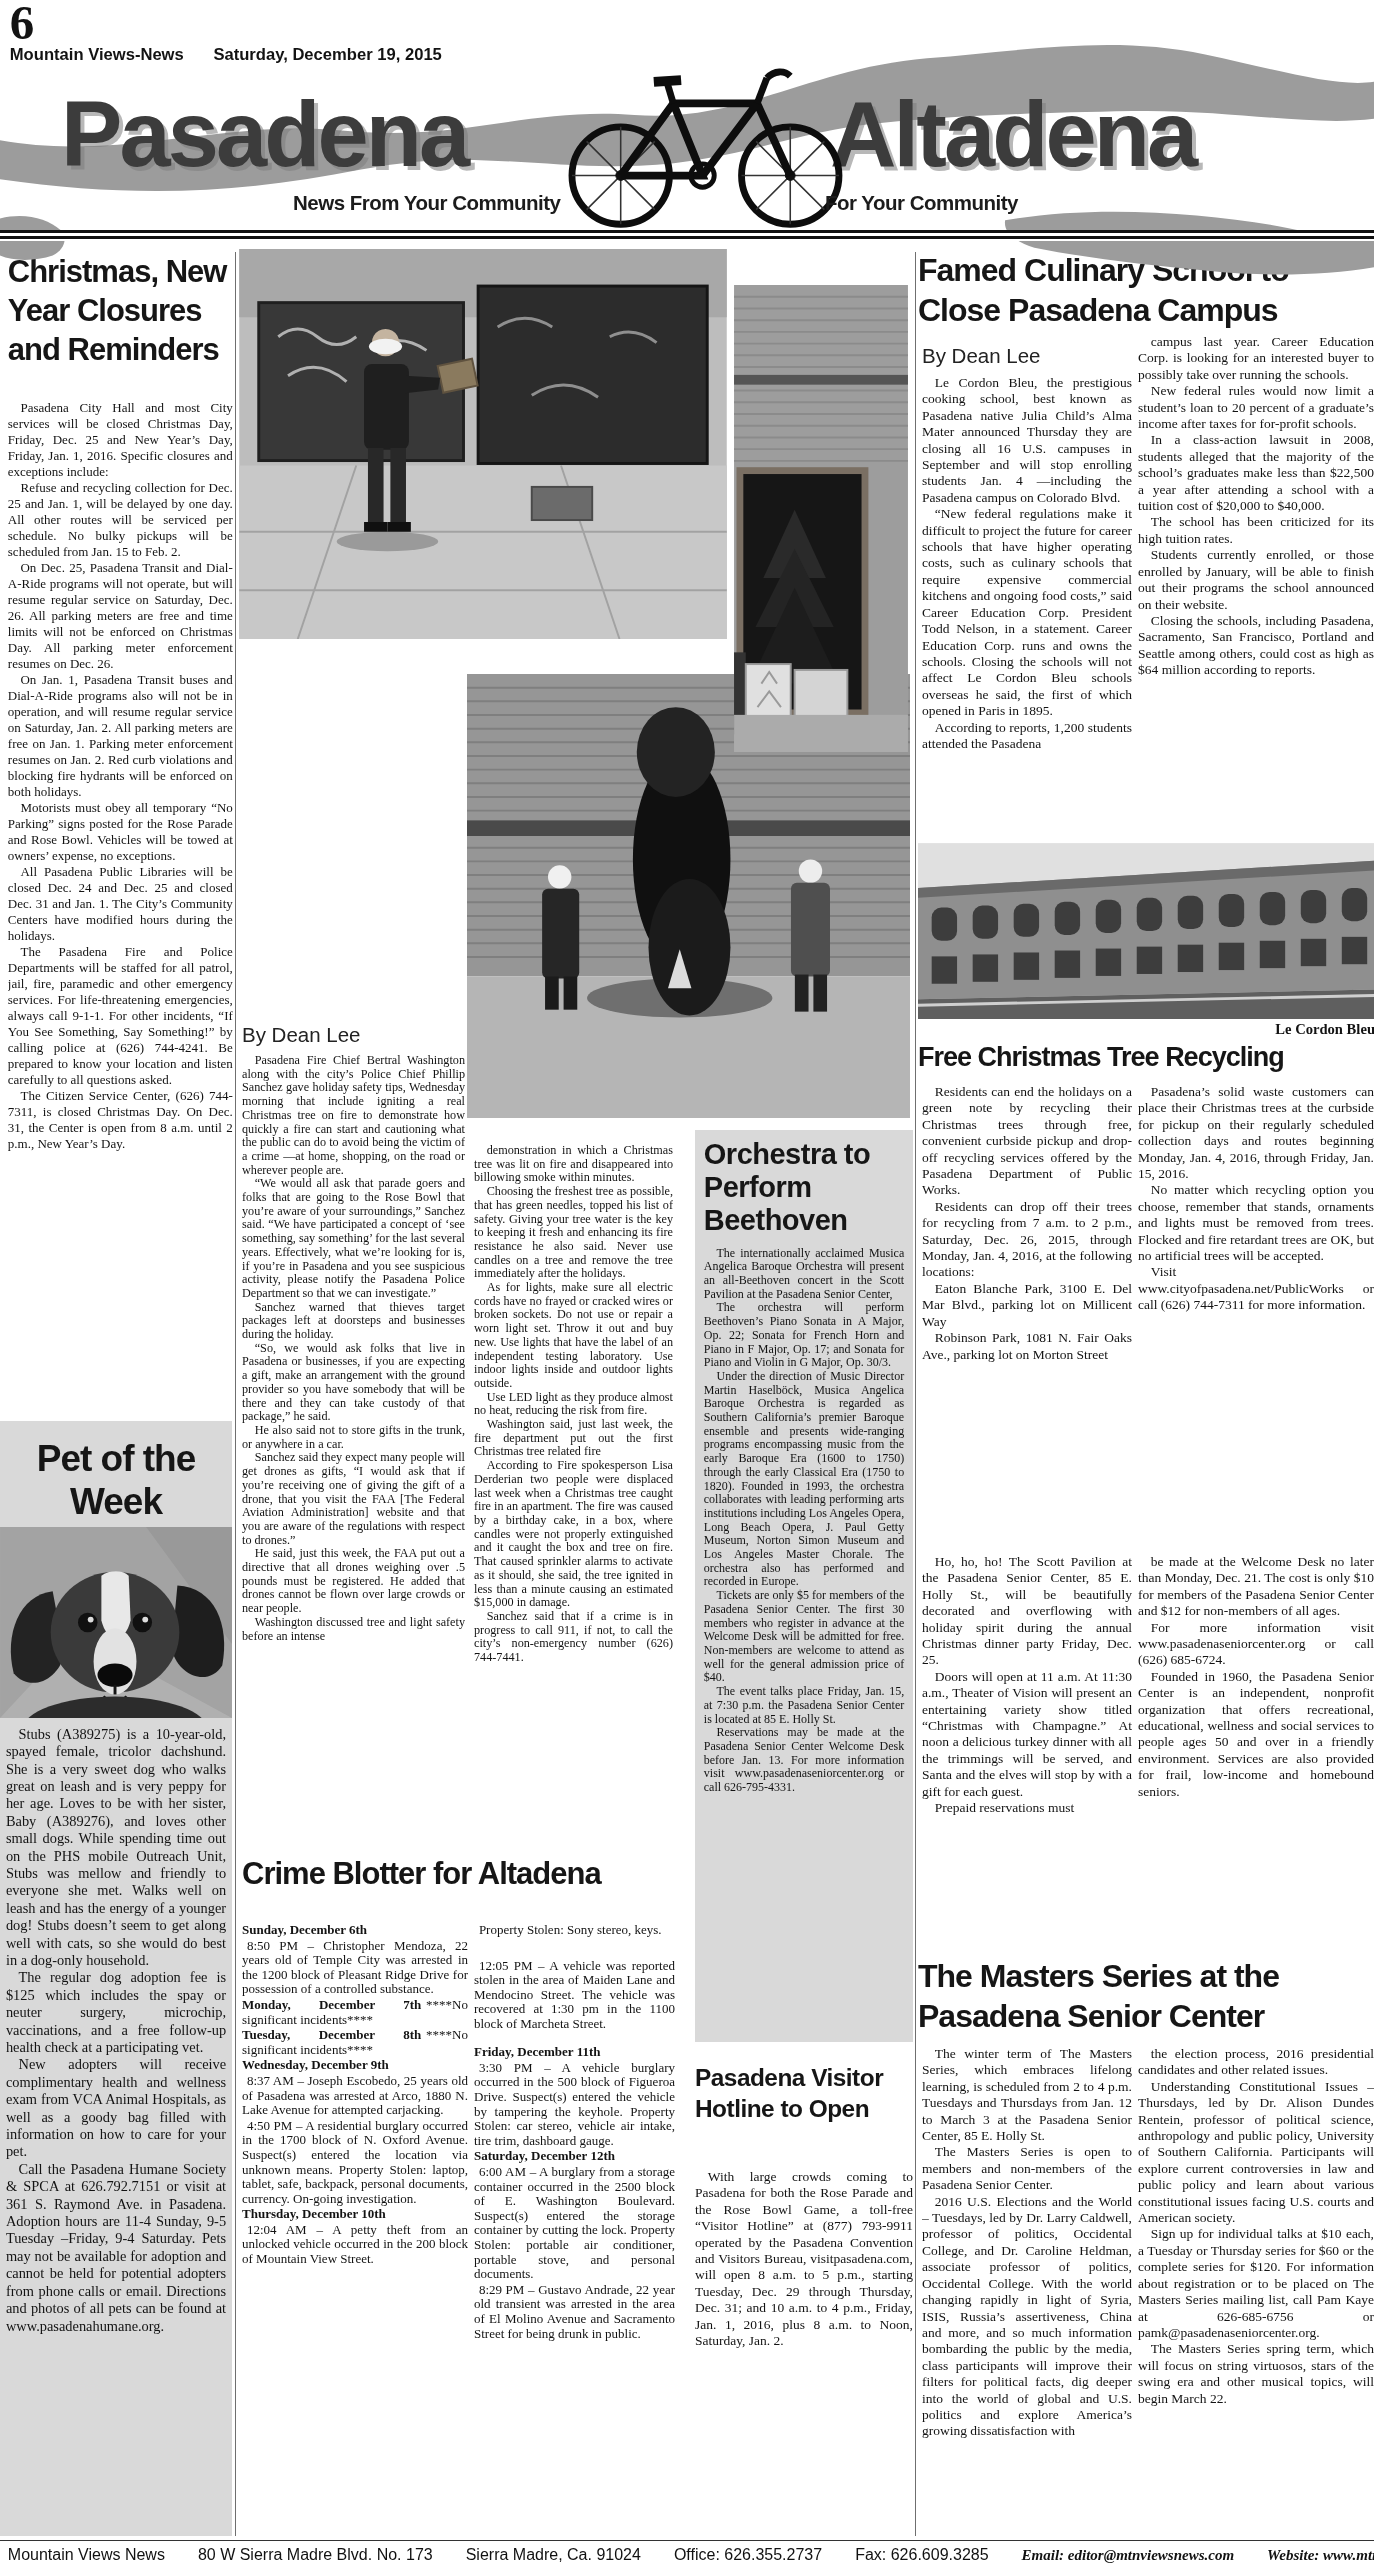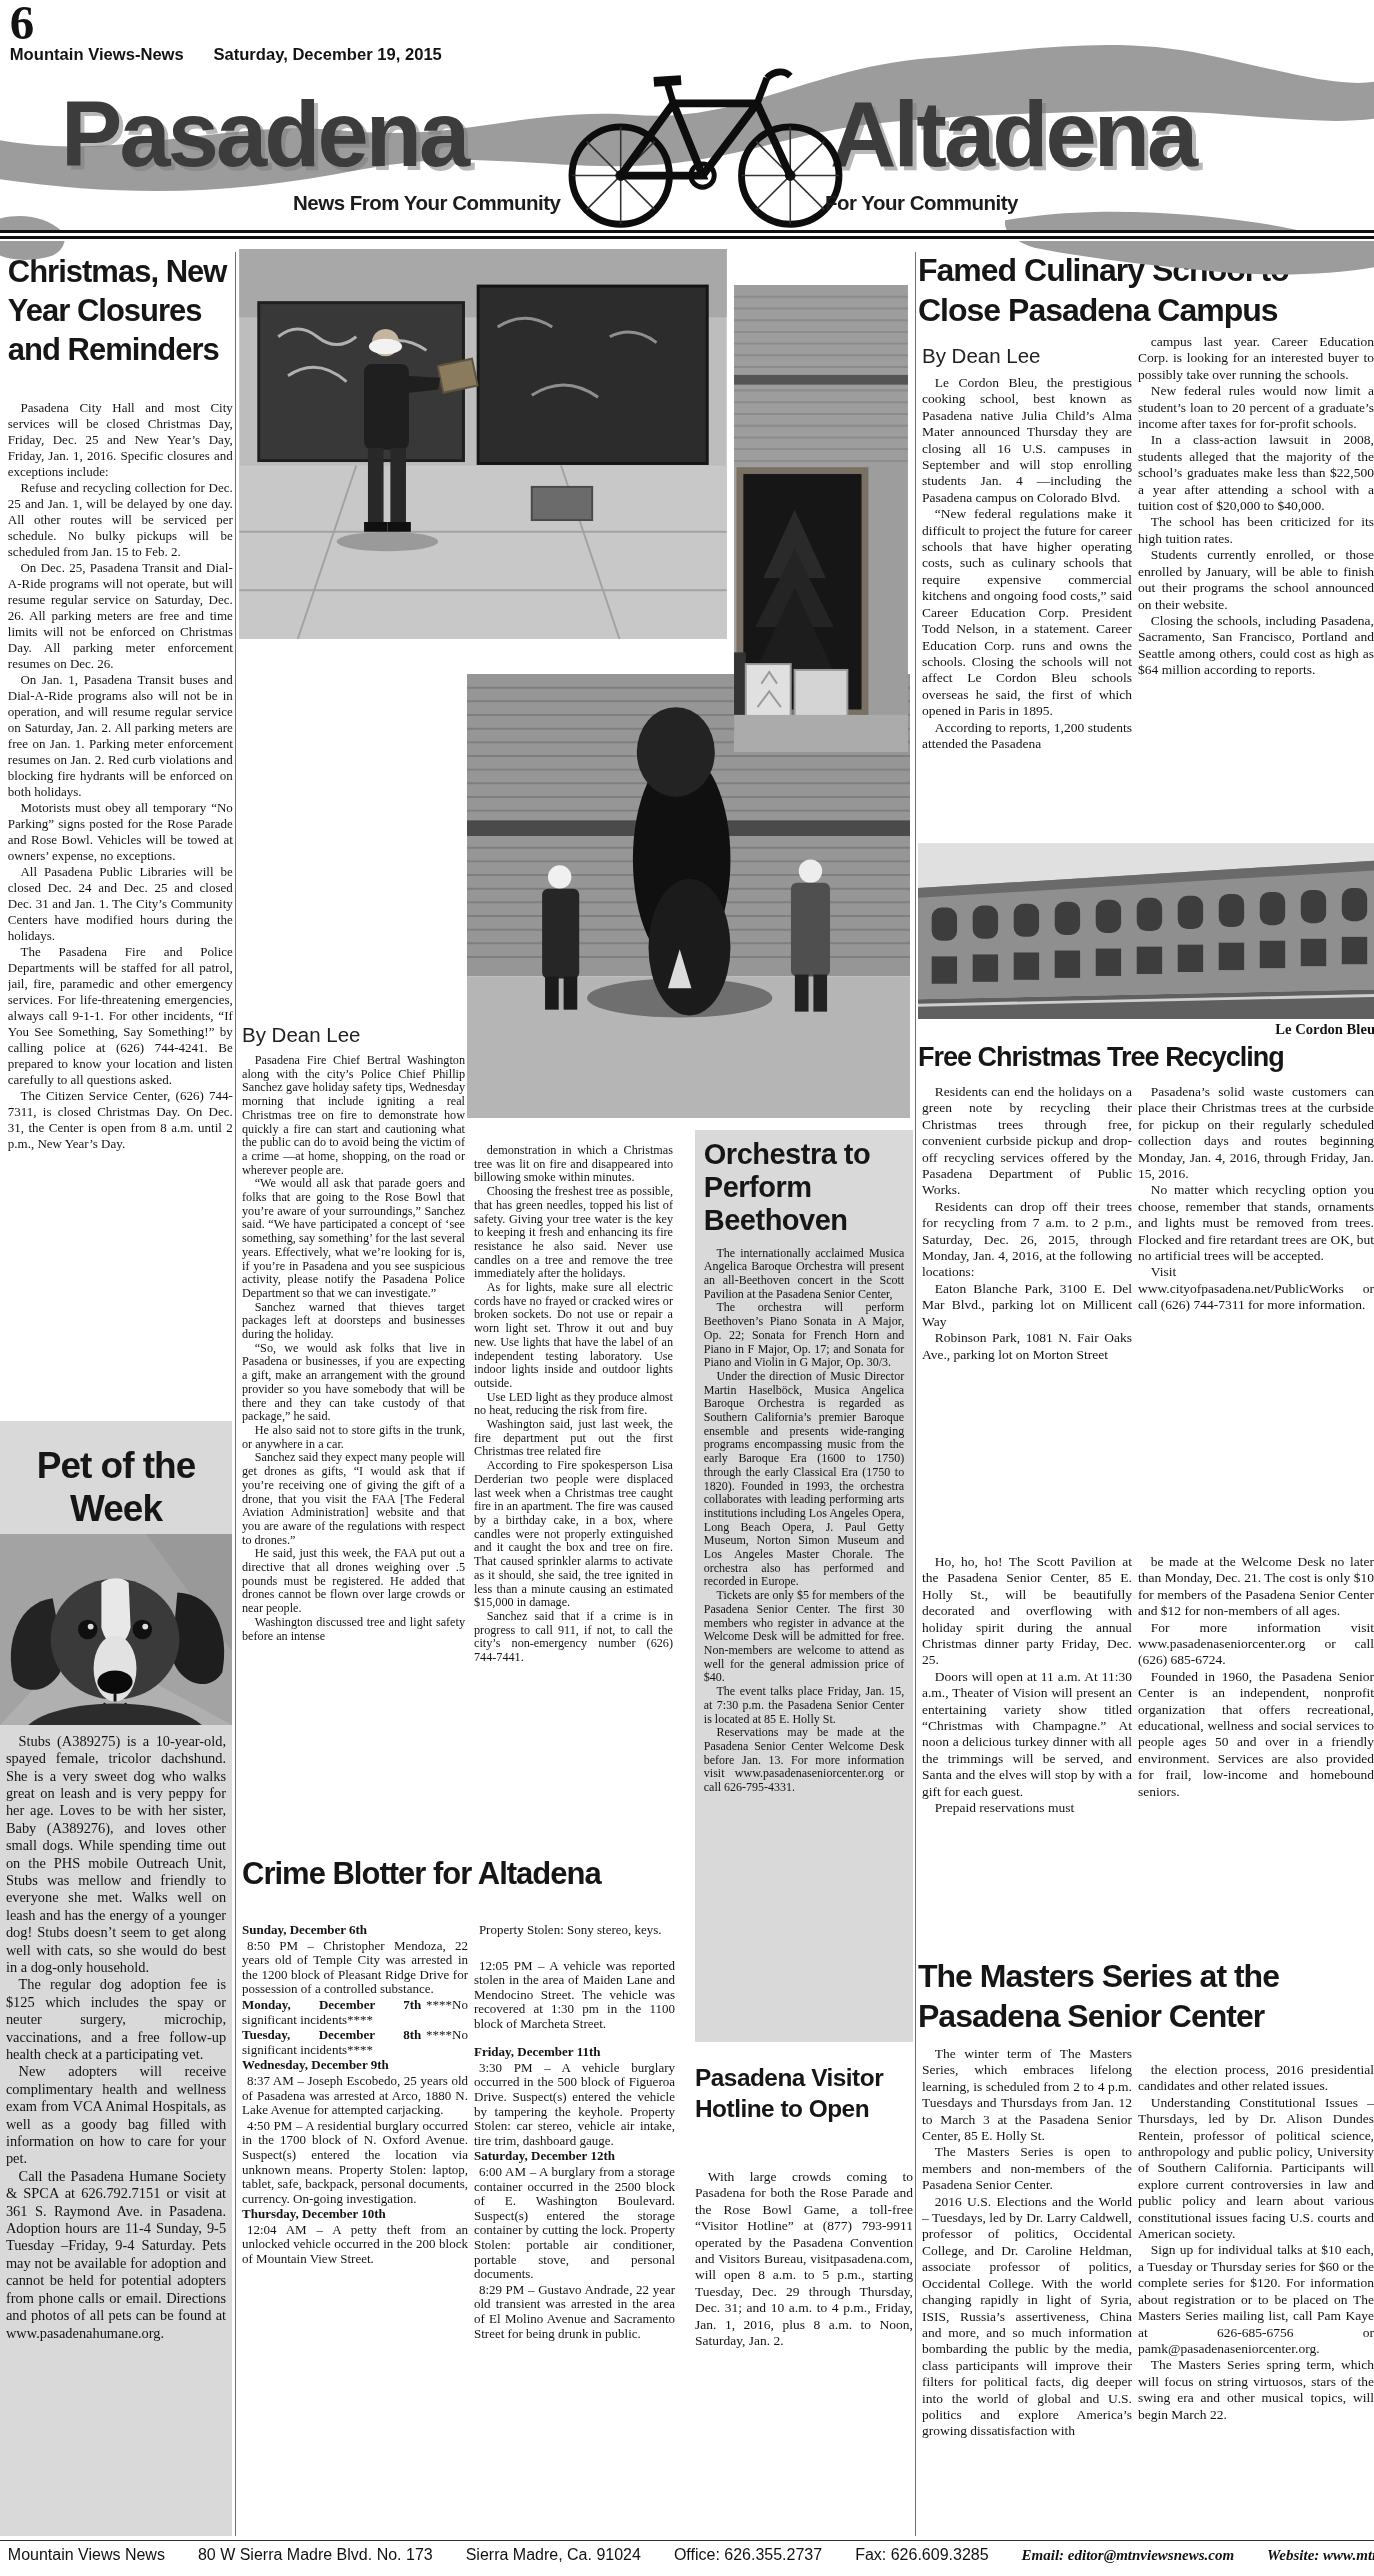--- a/index.html
+++ b/index.html
@@ -82,21 +82,21 @@
     <p>Refuse and recycling collection for Dec. 25 and Jan. 1, will be delayed by one day.  All other routes will be serviced per schedule.  No bulky pickups will be scheduled from Jan. 15 to Feb. 2.</p>
     <p>On Dec. 25, Pasadena Transit and Dial-A-Ride programs will not operate, but will resume regular service on Saturday, Dec. 26.  All parking meters are free and time limits will not be enforced on Christmas Day. All parking meter enforcement resumes on Dec. 26.</p>
     <p>On Jan. 1, Pasadena Transit buses and Dial-A-Ride programs also will not be in operation, and will resume regular service on Saturday, Jan. 2.  All parking meters are free on Jan. 1.  Parking meter enforcement resumes on Jan. 2.  Red curb violations and blocking fire hydrants will be enforced on both holidays.</p>
     <p>Motorists must obey all temporary “No Parking” signs posted for the Rose Parade and Rose Bowl.  Vehicles will be towed at owners’ expense, no exceptions.</p>
     <p>All Pasadena Public Libraries will be closed Dec. 24 and Dec. 25 and closed Dec. 31 and Jan. 1. The City’s Community Centers have modified hours during the holidays.</p>
     <p>The Pasadena Fire and Police Departments will be staffed for all patrol, jail, fire, paramedic and other emergency services.  For life-threatening emergencies, always call 9-1-1. For other incidents, “If You See Something, Say Something!” by calling police at (626) 744-4241.  Be prepared to know your location and listen carefully to all questions asked.</p>
     <p>The Citizen Service Center, (626) 744-7311, is closed Christmas Day. On Dec. 31, the Center is open from 8 a.m. until 2 p.m., New Year’s Day.</p>
   </div>
 
   <div class="abs pet-box" style="left:0;top:1421px;width:232px;height:1115px;">
-    <div class="head" style="font-size:37px;line-height:43px;text-align:center;padding-top:23px;">Pet of the Week</div>
+    <div class="head" style="font-size:37px;line-height:43px;text-align:center;padding-top:16px;">Pet of the Week</div>
     <svg width="232" height="191" viewBox="0 0 238 196" style="margin-top:3.9px;">
       <rect width="238" height="196" fill="#a3a3a3"></rect>
       <polygon points="0,196 80,110 238,196" fill="#b9b9b9" opacity="0.6"></polygon>
       <polygon points="150,0 238,0 238,120" fill="#949494" opacity="0.7"></polygon>
       <path d="M54,66 C20,70 4,110 14,150 C30,170 60,158 66,130 Z" fill="#232323"></path>
       <path d="M182,60 C220,62 236,100 228,142 C214,164 184,154 176,126 Z" fill="#1e1e1e"></path>
       <ellipse cx="118" cy="108" rx="66" ry="62" fill="#3a3a3a"></ellipse>
       <path d="M104,50 C112,44 126,44 132,50 L134,96 C128,120 110,120 104,96 Z" fill="#e8e8e8"></path>
       <ellipse cx="118" cy="138" rx="22" ry="34" fill="#e2e2e2"></ellipse>
       <circle cx="90" cy="98" r="10" fill="#101010"></circle>
@@ -294,21 +294,21 @@
     <p>For more information visit www.pasadenaseniorcenter.org or call (626) 685-6724.</p>
     <p>Founded in 1960, the Pasadena Senior Center is an independent, nonprofit organization that offers recreational, educational, wellness and social services to people ages 50 and over in a friendly environment. Services are also provided for frail, low-income and homebound seniors.</p>
   </div>
 
   <div class="abs head" style="left:918px;top:1956px;width:457px;font-size:32px;line-height:40px;">The Masters Series at the Pasadena Senior Center</div>
   <div class="abs art right-body" style="left:922px;top:2046px;width:210px;height:490px;">
     <p>The winter term of The Masters Series, which embraces lifelong learning, is scheduled from 2 to 4 p.m. Tuesdays and Thursdays from Jan. 12 to March 3 at the Pasadena Senior Center, 85 E. Holly St.</p>
     <p>The Masters Series is open to members and non-members of the Pasadena Senior Center.</p>
     <p>2016 U.S. Elections and the World – Tuesdays, led by Dr. Larry Caldwell, professor of politics, Occidental College, and Dr. Caroline Heldman, associate professor of politics, Occidental College. With the world changing rapidly in light of Syria, ISIS, Russia’s assertiveness, China and more, and so much information bombarding the public by the media, class participants will improve their filters for political facts, dig deeper into the world of global and U.S. politics and explore America’s growing dissatisfaction with</p>
   </div>
-  <div class="abs art right-body" style="left:1138px;top:2046px;width:236px;height:490px;margin-top:16px;">
+  <div class="abs art right-body" style="left:1138px;top:2046px;width:236px;height:490px;">
     <p>the election process, 2016 presidential candidates and other related issues.</p>
     <p>Understanding Constitutional Issues – Thursdays, led by Dr. Alison Dundes Rentein, professor of political science, anthropology and public policy, University of Southern California. Participants will explore current controversies in law and public policy and learn about various constitutional issues facing U.S. courts and American society.</p>
     <p>Sign up for individual talks at $10 each, a Tuesday or Thursday series for $60 or the complete series for $120. For information about registration or to be placed on The Masters Series mailing list, call Pam Kaye at 626-685-6756 or pamk@pasadenaseniorcenter.org.</p>
     <p>The Masters Series spring term, which will focus on string virtuosos, stars of the swing era and other musical topics, will begin March 22.</p>
   </div>
 
   <div class="abs orc-box" style="left:695px;top:1130px;width:218px;height:912px;">
     <div class="head" style="font-size:29px;line-height:33px;letter-spacing:-0.5px;">Orchestra to Perform Beethoven</div>
     <div class="art orc-body">
       <p>The internationally acclaimed Musica Angelica Baroque Orchestra will present an all-Beethoven concert in the Scott Pavilion at the Pasadena Senior Center,</p>

